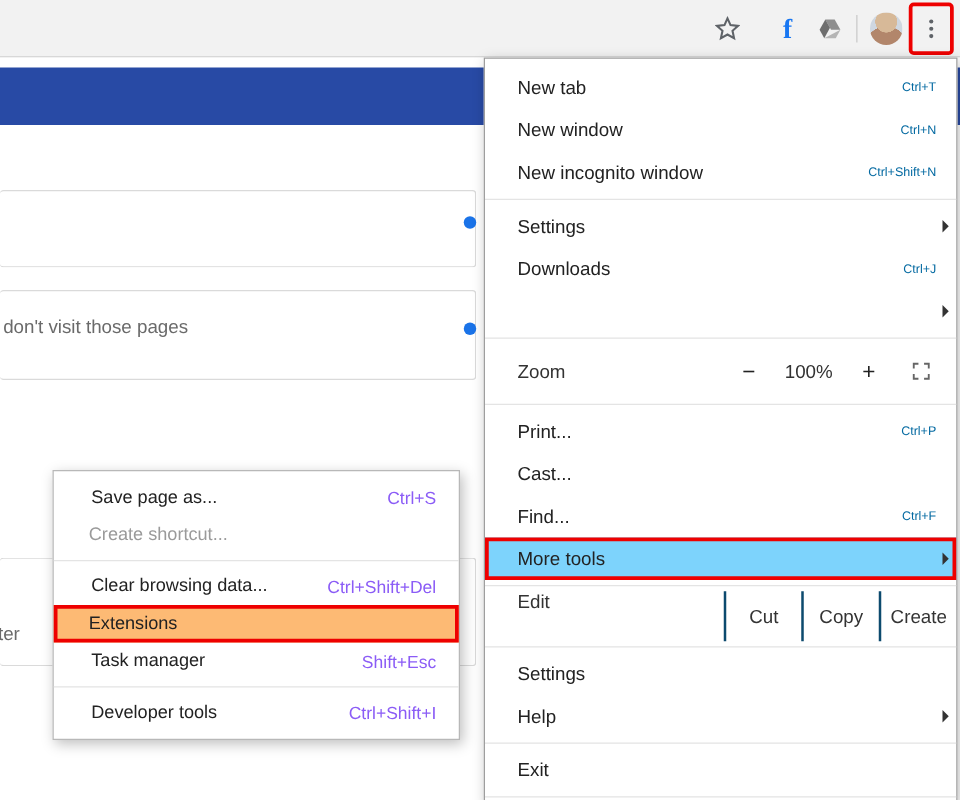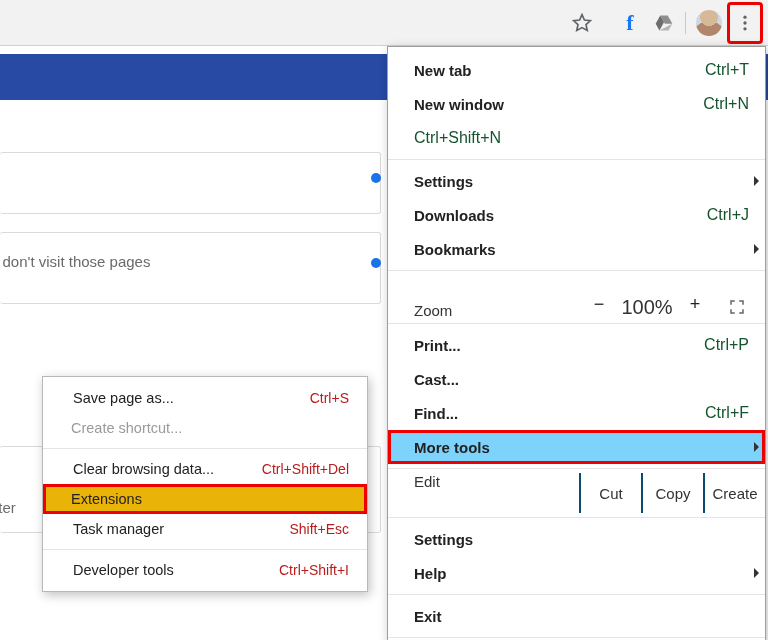--- a/index.html
+++ b/index.html
@@ -122,22 +122,22 @@
   }
   .menu .row {
     display: flex;
     align-items: center;
     height: 34px;
     padding: 0 16px 0 26px;
     position: relative;
     font-size: 15px;
     color: #222;
   }
-  .menu .row .lbl { flex: 1; font-weight: bold; }
-  .menu .row .sc  { color: #14532d; font-size: 16px; }
+  .menu .row .lbl { flex: 1; }
+  .menu .row .sc  { color: #0369a1; font-size: 10px; }
   .menu .sep {
     border-top: 1px solid #e4e4e4;
     margin: 4px 0;
   }
   .menu .caret {
     position: absolute;
     right: 6px;
     top: 50%;
     transform: translateY(-50%);
     width: 0; height: 0;
@@ -146,34 +146,34 @@
     border-left: 5px solid #333;
   }
   .menu .row.hover { background: #7dd3fc; }
   .menu .row.moretools-highlight {
     outline: 3px solid #e00;
     outline-offset: -3px;
   }
 
   .zoomrow {
     display: flex;
-    align-items: flex-end;
+    align-items: center;
     height: 44px;
     padding-left: 26px;
     font-size: 15px;
   }
   .zoomrow > .zl { flex: 1; }
   .zoombtn {
     width: 40px;
     text-align: center;
     color: #222;
     font-size: 18px;
     padding: 4px 0;
   }
-  .zval { width: 56px; text-align: center; font-size: 20px; }
+  .zval { width: 56px; text-align: center; font-size: 15px; }
   .fsbtn {
     width: 32px; height: 24px;
     margin: 0 12px 0 6px;
     display:flex; align-items:center; justify-content:center;
     color: #555;
   }
 
   .editrow {
     display: flex;
     height: 40px;
@@ -205,24 +205,24 @@
   }
   .submenu .srow {
     display:flex;
     align-items:center;
     height: 30px;
     padding: 0 18px 0 30px;
     font-size: 14.5px;
     color:#222;
   }
   .submenu .srow .slbl { flex:1; }
-  .submenu .srow .ssc { color:#b91c1c; font-size:14px; }
+  .submenu .srow .ssc { color:#8b5cf6; font-size:14px; }
   .submenu .srow.disabled { color:#9a9a9a;padding-left:28px; }
   .submenu .srow.ext-hl {
-    background:#eab308;
+    background:#fdba74;
     outline:3px solid #e00;
     outline-offset:-3px;
     padding-left:28px;
   }
   .submenu .sep { border-top:1px solid #e4e4e4; margin:5px 0; }
 </style>
 </head>
 <body>
 
 <div class="topbar">
@@ -270,33 +270,33 @@
   <div style="height:6px"></div>
   <div class="row">
     <span class="lbl">New tab</span>
     <span class="sc">Ctrl+T</span>
   </div>
   <div class="row">
     <span class="lbl">New window</span>
     <span class="sc">Ctrl+N</span>
   </div>
   <div class="row">
+    <span class="lbl">New incognito window</span>
     <span class="sc">Ctrl+Shift+N</span>
   </div>
   <div class="sep"></div>
   <div class="row">
     <span class="lbl">Settings</span>
     <span class="caret"></span>
   </div>
   <div class="row">
     <span class="lbl">Downloads</span>
     <span class="sc">Ctrl+J</span>
   </div>
   <div class="row">
-    <span class="lbl">Bookmarks</span>
     <span class="caret"></span>
   </div>
   <div class="sep"></div>
   <div class="zoomrow">
     <span class="zl">Zoom</span>
     <span class="zoombtn">−</span>
     <span class="zval">100%</span>
     <span class="zoombtn">+</span>
     <span class="fsbtn">
       <svg viewBox="0 0 24 24" width="18" height="18" fill="none" stroke="#666" stroke-width="2">

